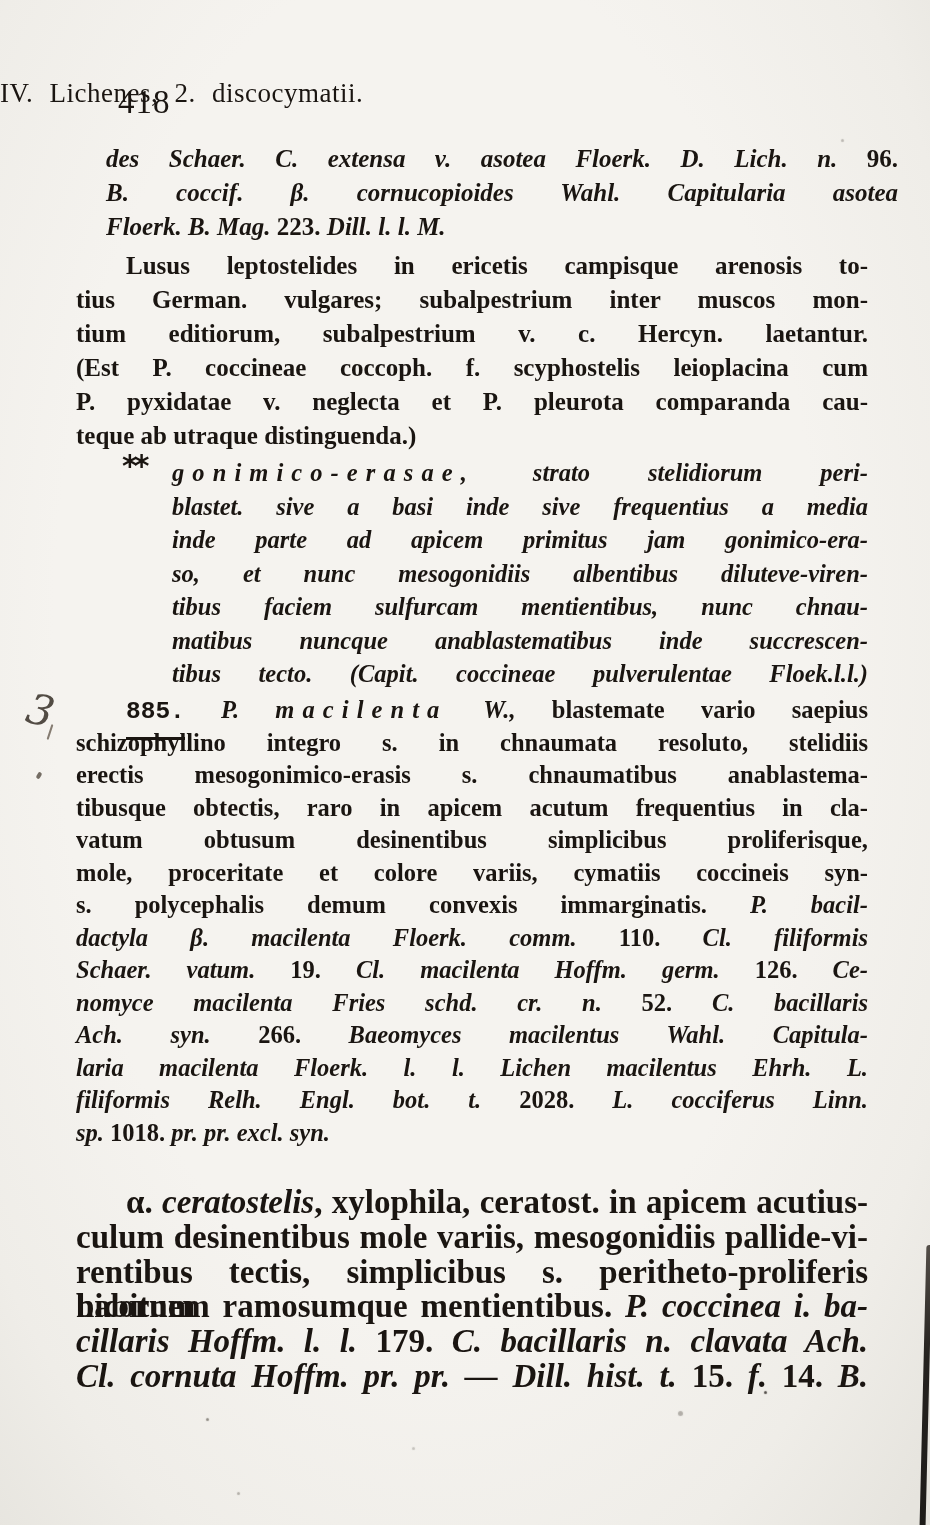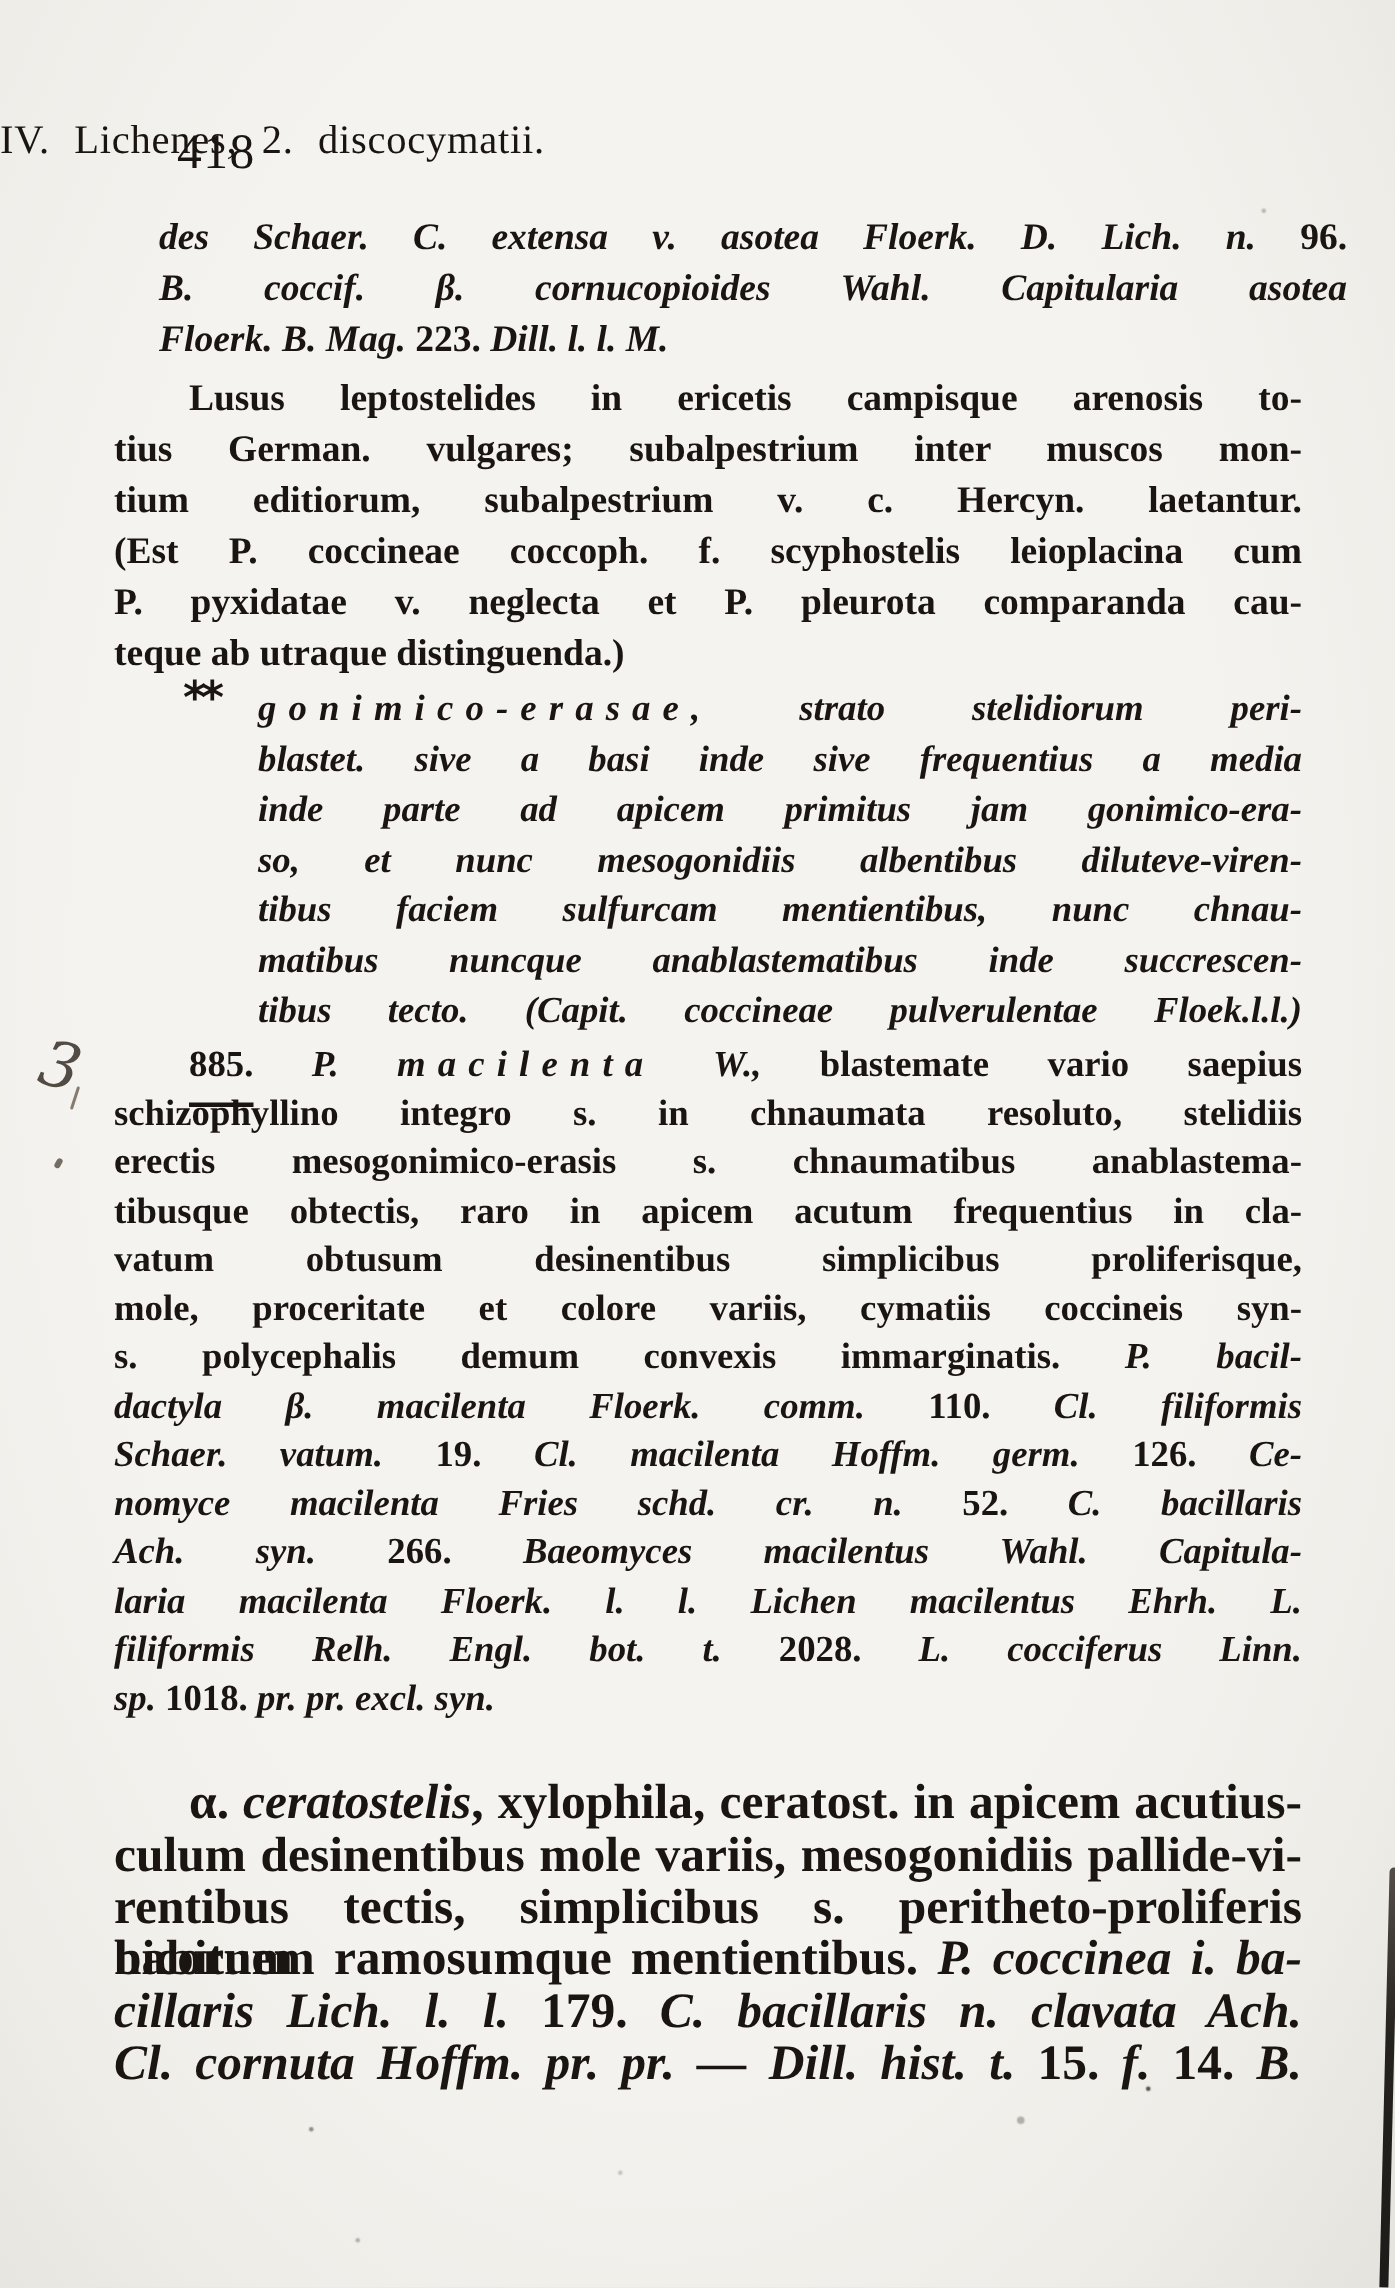--- a/index.html
+++ b/index.html
@@ -39,21 +39,21 @@
   #para-2 .line{height:33.5px;line-height:33.5px;}
   #para-3{top:694px;font-size:24.5px;}
   #para-3 .line{height:32.5px;line-height:32.5px;}
   #para-4{top:1185px;font-size:33px;}
   #para-4 .line{height:34.8px;line-height:34.8px;}
   
   .seg-r{font-weight:700;margin-top:25px;}
   .seg-b{font-weight:700;}
   .seg-bi{font-weight:700;font-style:italic;}
   .seg-bis{font-weight:700;font-style:italic;letter-spacing:.33em;}
-  .seg-bu{font-weight:700;border-bottom:3px solid #1a1511;padding-bottom:12px;}
+  .seg-bu{font-weight:700;border-bottom:3px solid #1a1511;padding-bottom:12px;font-family:Liberation Mono, monospace;}
   
   .star-marker{
     position:absolute;left:122px;top:448px;
     font-size:30px;font-weight:700;letter-spacing:-4px;
     font-family:"DejaVu Sans", sans-serif;
   }
   
   .margin-annotation{
     position:absolute;left:27px;top:686px;
     font-family:"DejaVu Serif", serif;font-style:italic;
@@ -142,20 +142,20 @@
       <div class="line"><span class="seg-bi">laria macilenta Floerk. l. l. Lichen macilentus Ehrh. L.</span></div>
       <div class="line"><span class="seg-bi">filiformis Relh. Engl. bot. t. </span><span class="seg-b">2028.</span><span class="seg-bi"> L. cocciferus Linn.</span></div>
       <div class="line line-last"><span class="seg-bi">sp. </span><span class="seg-b">1018.</span><span class="seg-bi"> pr. pr. excl. syn.</span></div>
     </div>
 
   <div class="para" id="para-4">
       <div class="line line-indent"><span class="seg-r">α. </span><span class="seg-bi">ceratostelis</span><span class="seg-r">, xylophila, ceratost. in apicem acutius-</span></div>
       <div class="line"><span class="seg-r">culum desinentibus mole variis, mesogonidiis pallide-vi-</span></div>
       <div class="line"><span class="seg-r">rentibus tectis, simplicibus s. peritheto-proliferis habitum</span></div>
       <div class="line"><span class="seg-r">bicornem ramosumque mentientibus.  </span><span class="seg-bi">P. coccinea i. ba-</span></div>
-      <div class="line"><span class="seg-bi">cillaris Lich. l. l. </span><span class="seg-b">179.</span><span class="seg-bi"> C. bacillaris n. clavata Ach.</span></div>
+      <div class="line"><span class="seg-bi">cillaris Hoffm. l. l. </span><span class="seg-b">179.</span><span class="seg-bi"> C. bacillaris n. clavata Ach.</span></div>
       <div class="line"><span class="seg-bi">Cl. cornuta Hoffm. pr. pr. — Dill. hist. t. </span><span class="seg-b">15.</span><span class="seg-bi"> f. </span><span class="seg-b">14.</span><span class="seg-bi"> B.</span></div>
     </div>
 
   <div class="scan-edge"></div>
   <div class="specks"></div>
 
 </div>
 
 </body></html>

